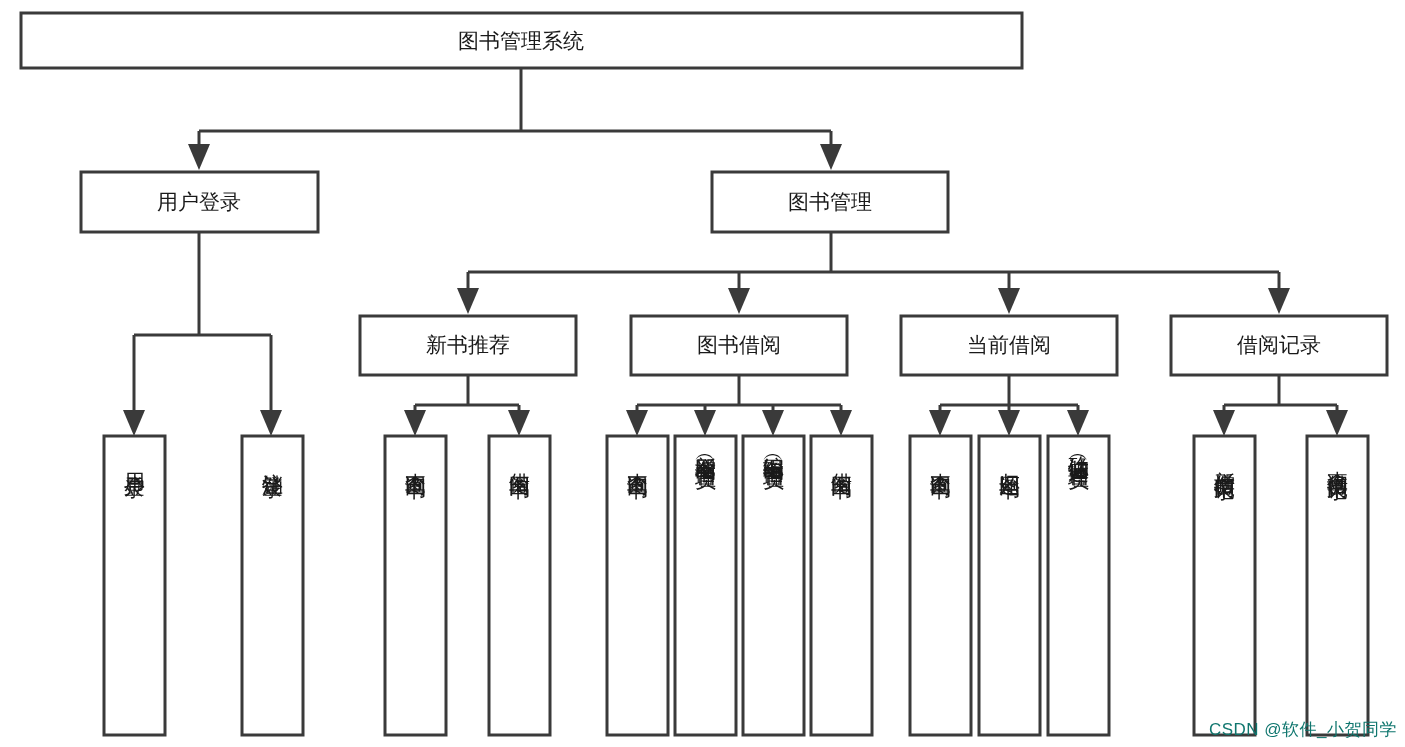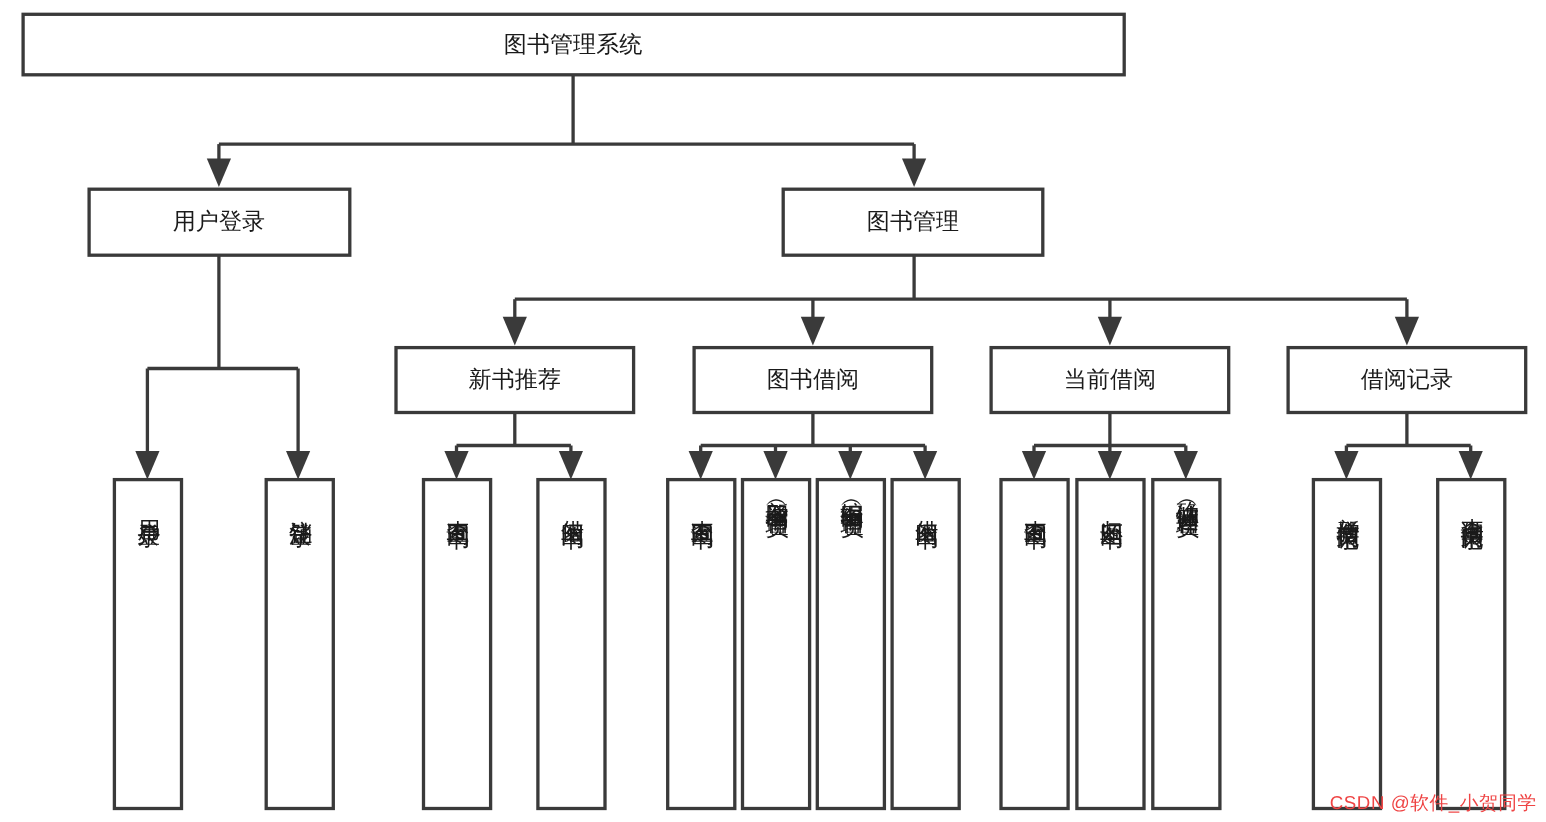--- a/index.html
+++ b/index.html
@@ -56,21 +56,21 @@
   .arrow-head {
     fill: #3a3a3a;
     stroke: none;
   }
   #watermark {
     position: absolute;
     right: 8px;
     bottom: 6px;
     font-family: "Liberation Sans", "DejaVu Sans", sans-serif;
     font-size: 17px;
-    color: #ef4444;
+    color: #0f766e;
     letter-spacing: 0.5px;
     white-space: nowrap;
     pointer-events: none;
   }
 </style>
 </head>
 <body>
 
 <div id="diagram-root">
 

